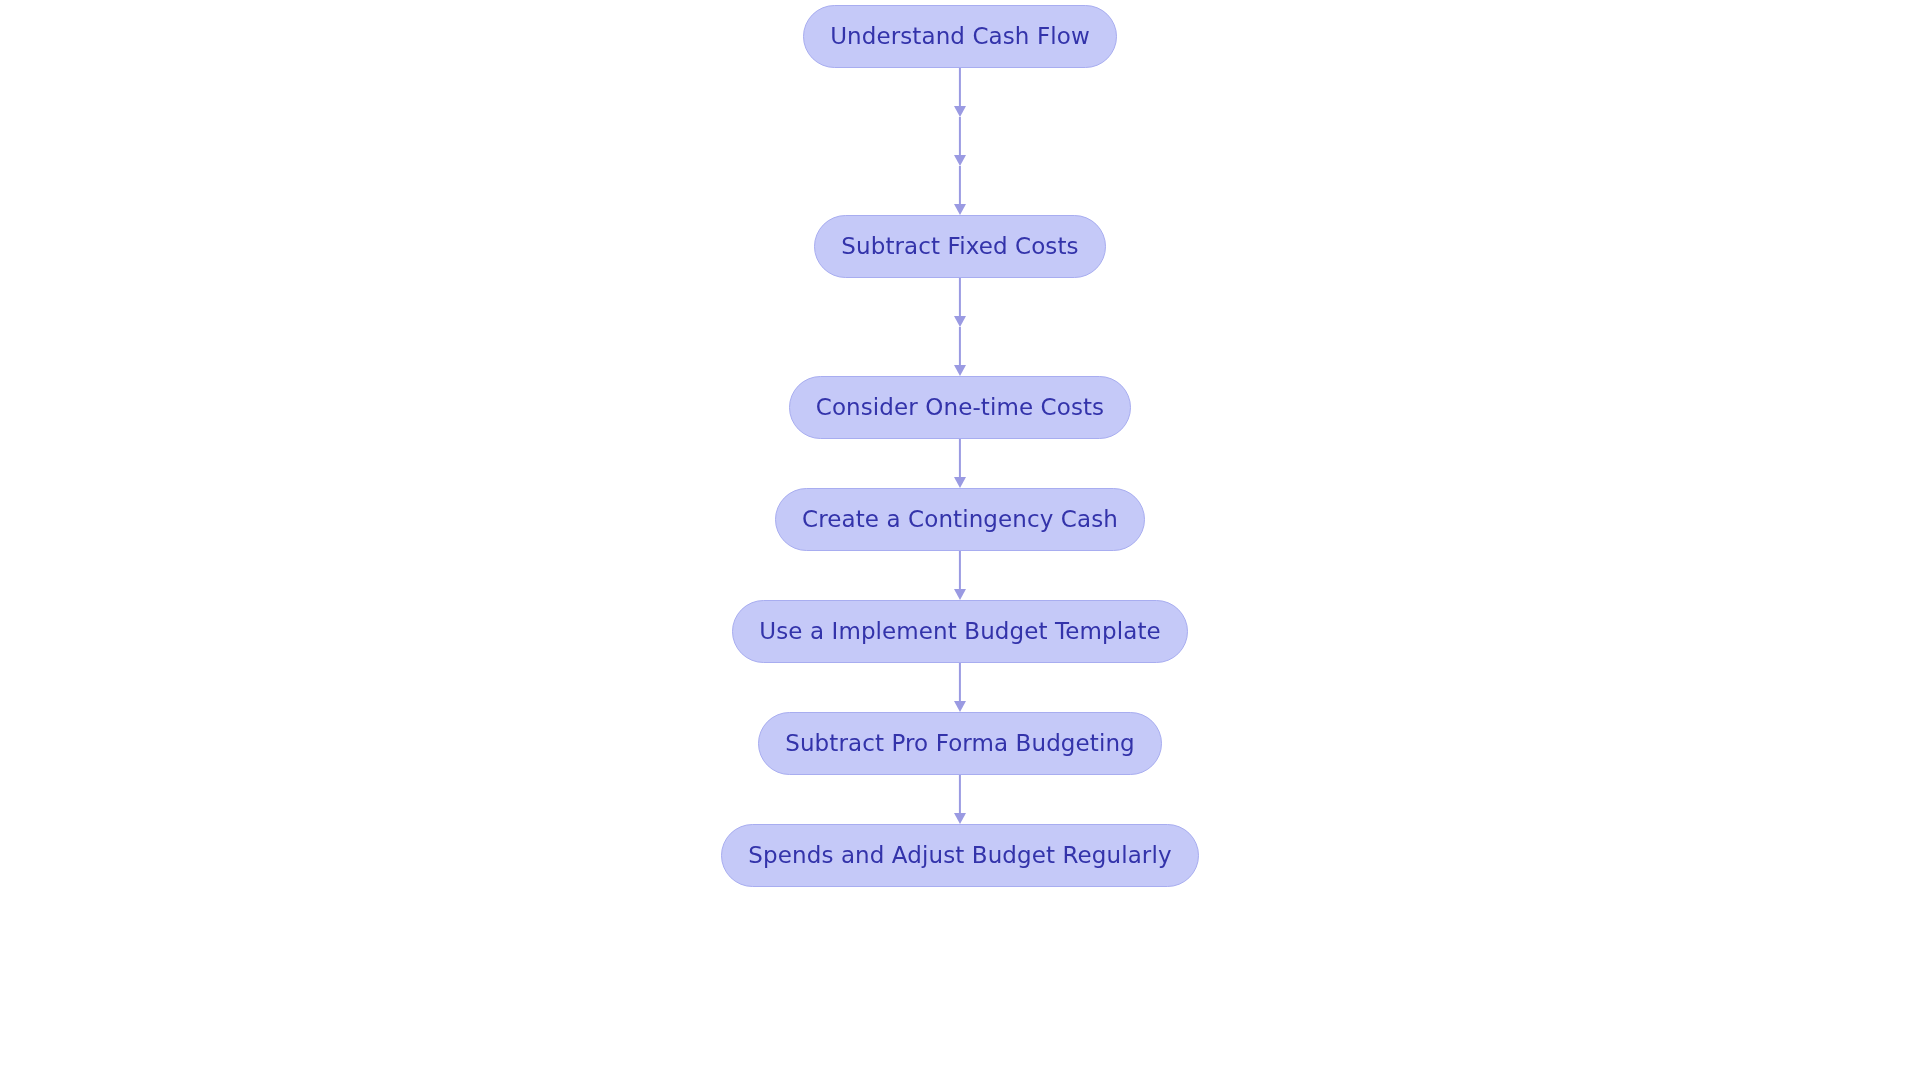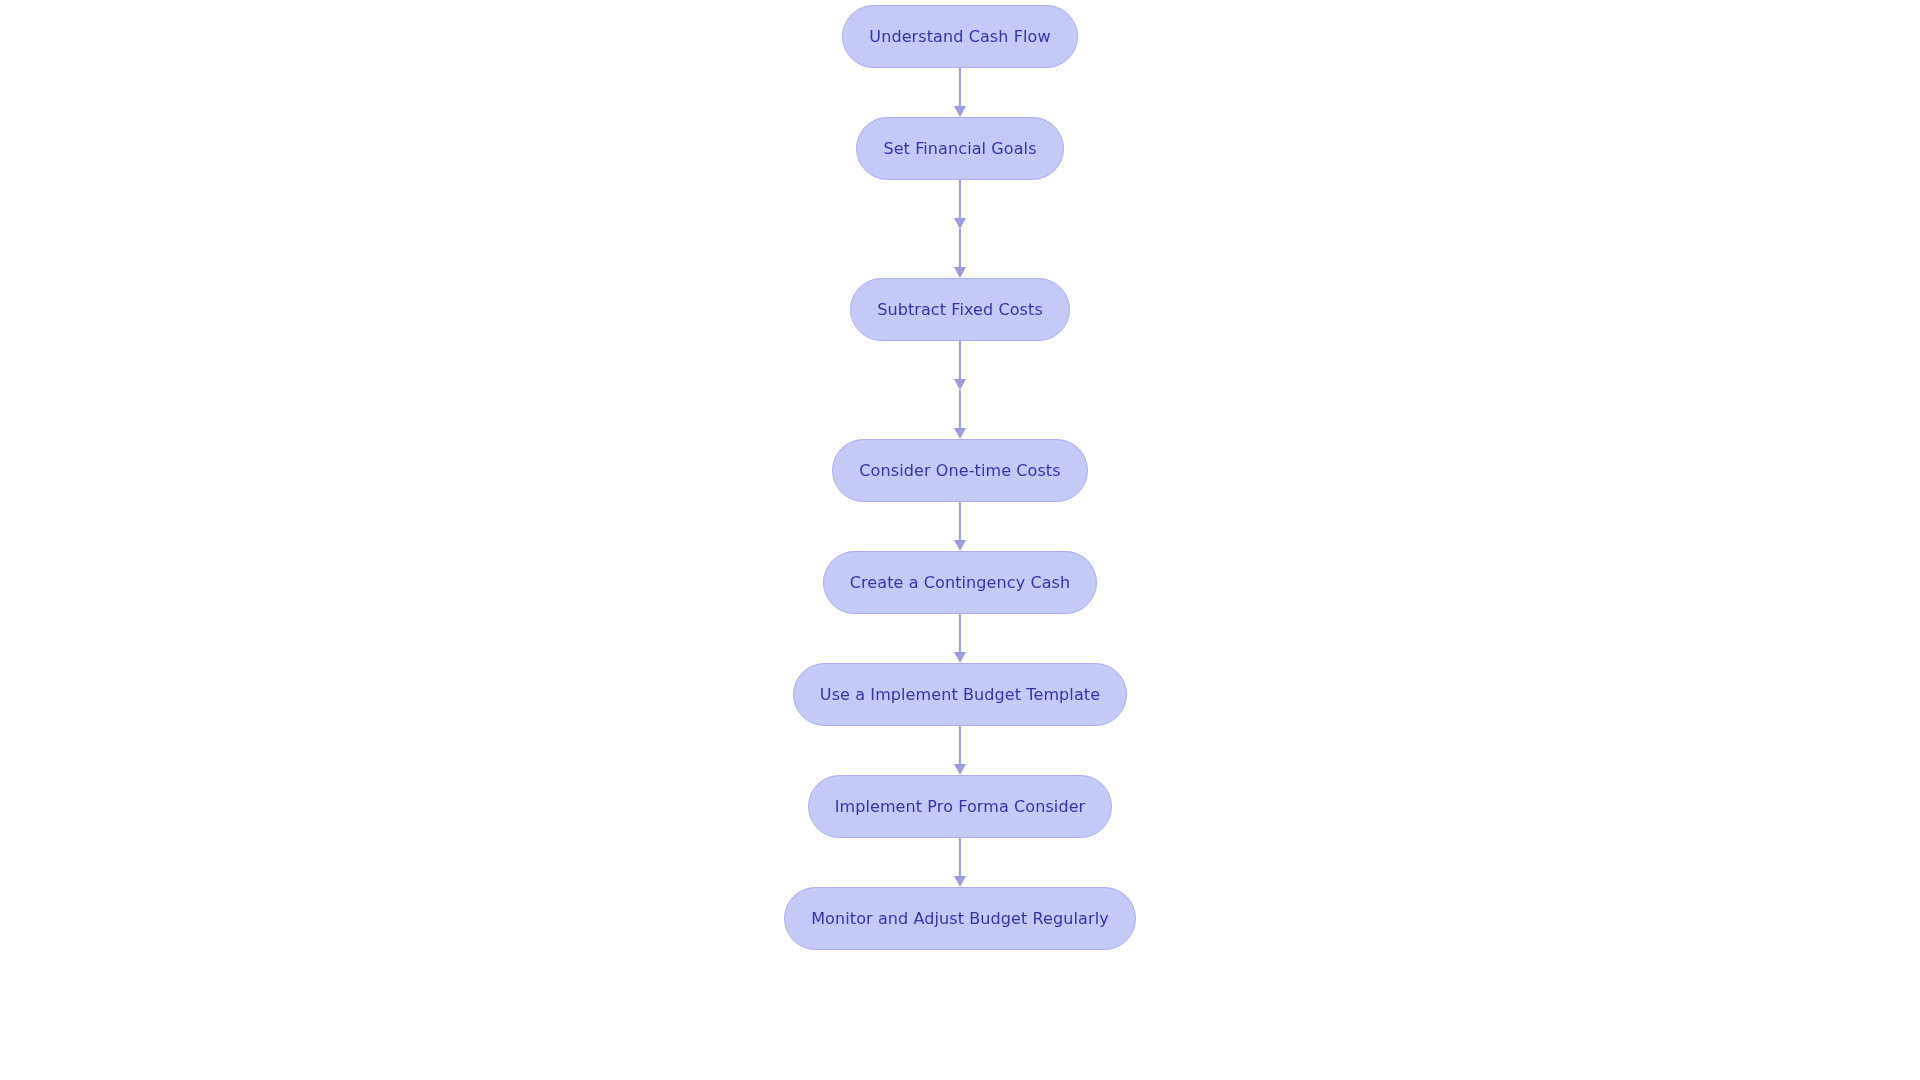--- a/index.html
+++ b/index.html
@@ -42,21 +42,21 @@
     justify-content: center;
     background: #c5c9f8;
     border: 1.6px solid #a8adf0;
     border-radius: 34px;
     padding: 0 26px;
     flex: 0 0 auto;
   }
 
   .flow-node-label {
     font-family: "DejaVu Sans", "Liberation Sans", sans-serif;
-    font-size: 16px;
+    font-size: 23px;
     font-weight: 400;
     color: #3333aa;
     letter-spacing: 0.1px;
     white-space: nowrap;
     line-height: 1;
   }
 
   .flow-connector {
     flex: 0 0 auto;
     width: 24px;
@@ -94,23 +94,20 @@
 
     <div class="flow-node">
       <span class="flow-node-label">Understand Cash Flow</span>
     </div>
 
     <div class="flow-connector">
       <div class="conn-line"></div>
       <div class="conn-head"></div>
     </div>
 
-    <div class="flow-node">
-      <span class="flow-node-label">Set Financial Goals</span>
-    </div>
 
     <div class="flow-connector">
       <div class="conn-line"></div>
       <div class="conn-head"></div>
     </div>
 
 
     <div class="flow-connector">
       <div class="conn-line"></div>
       <div class="conn-head"></div>
@@ -152,26 +149,26 @@
     <div class="flow-node">
       <span class="flow-node-label">Use a Implement Budget Template</span>
     </div>
 
     <div class="flow-connector">
       <div class="conn-line"></div>
       <div class="conn-head"></div>
     </div>
 
     <div class="flow-node">
-      <span class="flow-node-label">Implement Pro Forma Consider</span>
+      <span class="flow-node-label">Subtract Pro Forma Budgeting</span>
     </div>
 
     <div class="flow-connector">
       <div class="conn-line"></div>
       <div class="conn-head"></div>
     </div>
 
     <div class="flow-node">
-      <span class="flow-node-label">Monitor and Adjust Budget Regularly</span>
+      <span class="flow-node-label">Spends and Adjust Budget Regularly</span>
     </div>
 
   </div>
 </div>
 
 </body></html>

